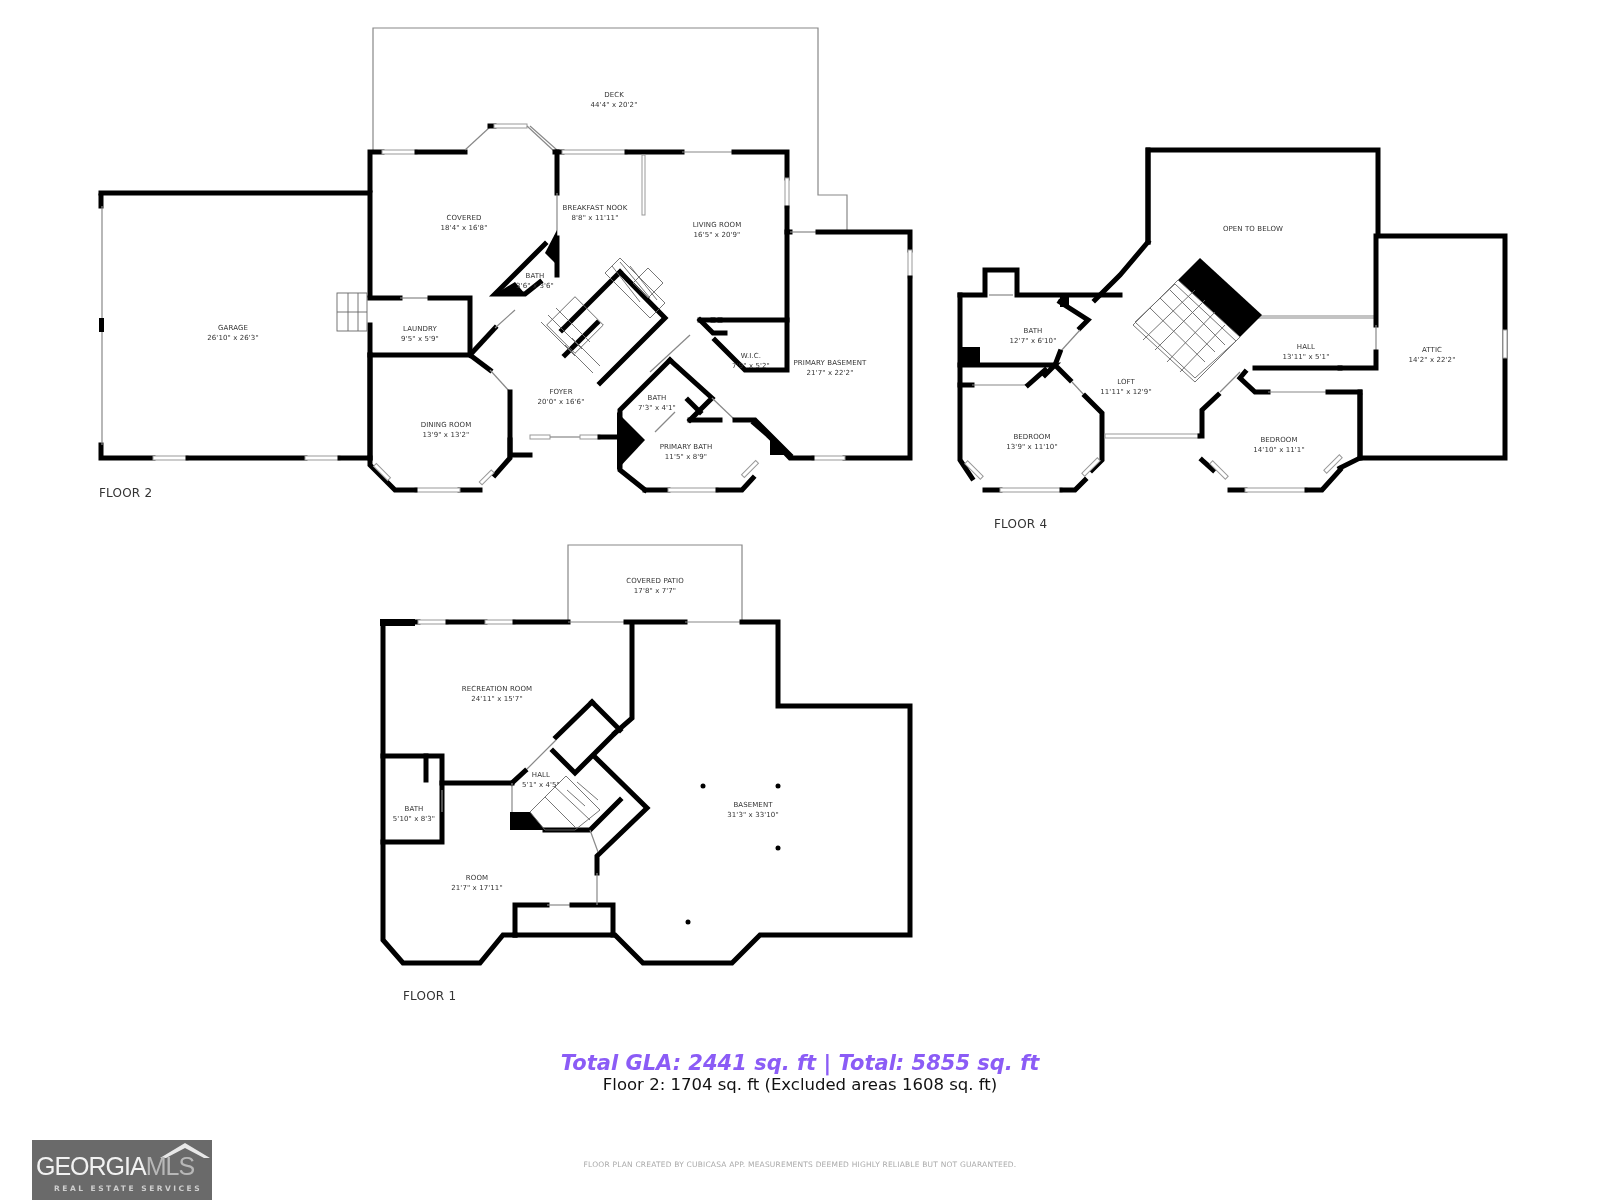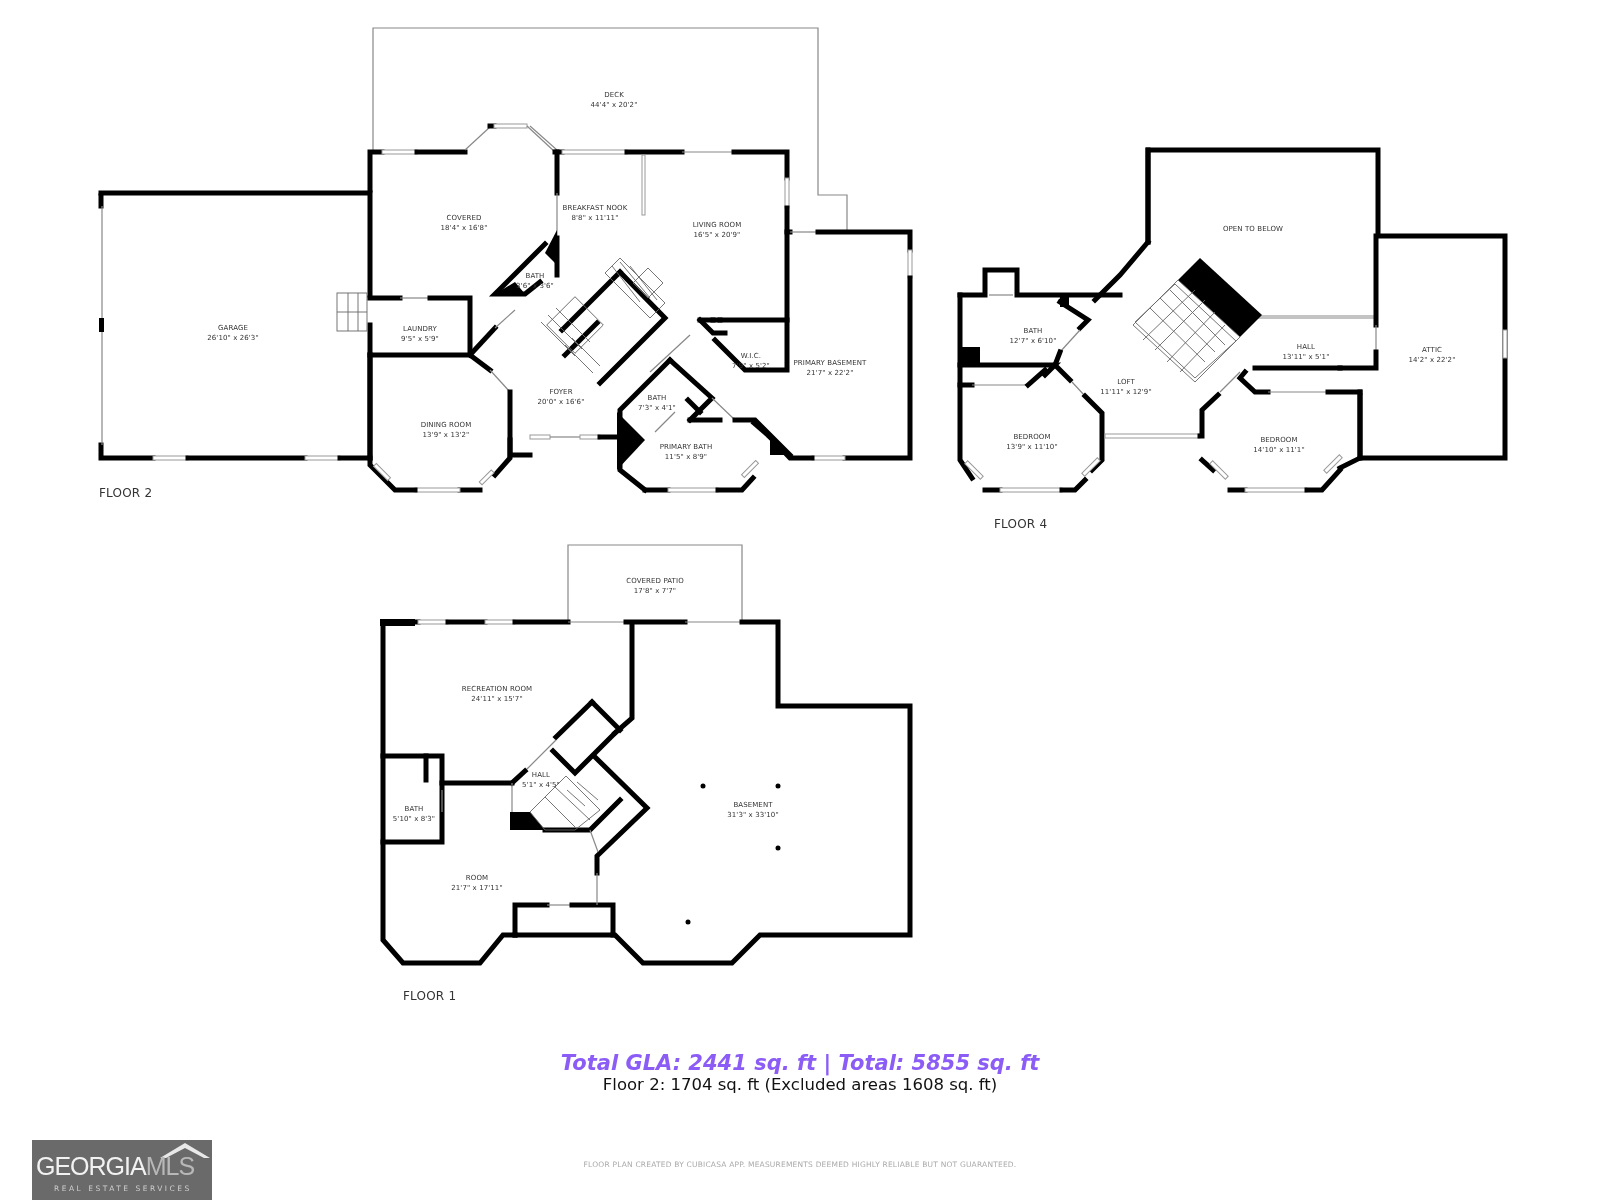--- a/index.html
+++ b/index.html
@@ -15,21 +15,21 @@
   .lbl .n { display: block; }
   .lbl .d { display: block; }
   .floorlbl { position: absolute; font-size: 12px; color: #333; letter-spacing: 0.2px; }
   .summary { position: absolute; left: 0; width: 1600px; text-align: center; top: 1052px; font-family: "DejaVu Sans", sans-serif; }
   .summary .t { font-weight: bold; font-size: 21px; line-height: 22px; color: #8b5cf6; font-style: italic; }
   .summary .l { font-size: 16.5px; line-height: 22px; color: #111; }
   .disclaimer { position: absolute; left: 0; width: 1600px; top: 1160px; text-align: center; font-size: 7.5px; color: #aaa; letter-spacing: 0.2px; }
   .logo { position: absolute; left: 0; top: 1140px; width: 180px; height: 60px; background: #6a6a6a; margin-left: 32px; }
   .logo .brand { position: absolute; left: 4px; top: 12px; font-size: 25px; color: #f2f2f2; letter-spacing: -1px; font-family: "Liberation Sans", sans-serif; }
   .logo .brand .mls { color: #b8b8b8; }
-  .logo .sub { position: absolute; left: 22px; top: 44px; font-size: 7.5px; color: #cfcfcf; letter-spacing: 2.5px; font-weight: normal; }
+  .logo .sub { position: absolute; left: 22px; top: 44px; font-size: 7.5px; color: #cfcfcf; letter-spacing: 2.5px; font-weight: bold; }
   .logo .roof { position: absolute; left: 0; top: 0; }
 </style>
 </head>
 <body>
 
 <svg class="plan" viewBox="0 0 1600 1200" xmlns="http://www.w3.org/2000/svg">
 
   <g>
 
     <polyline class="thin" points="373,150 373,28 818,28 818,195 847,195 847,232"></polyline>

